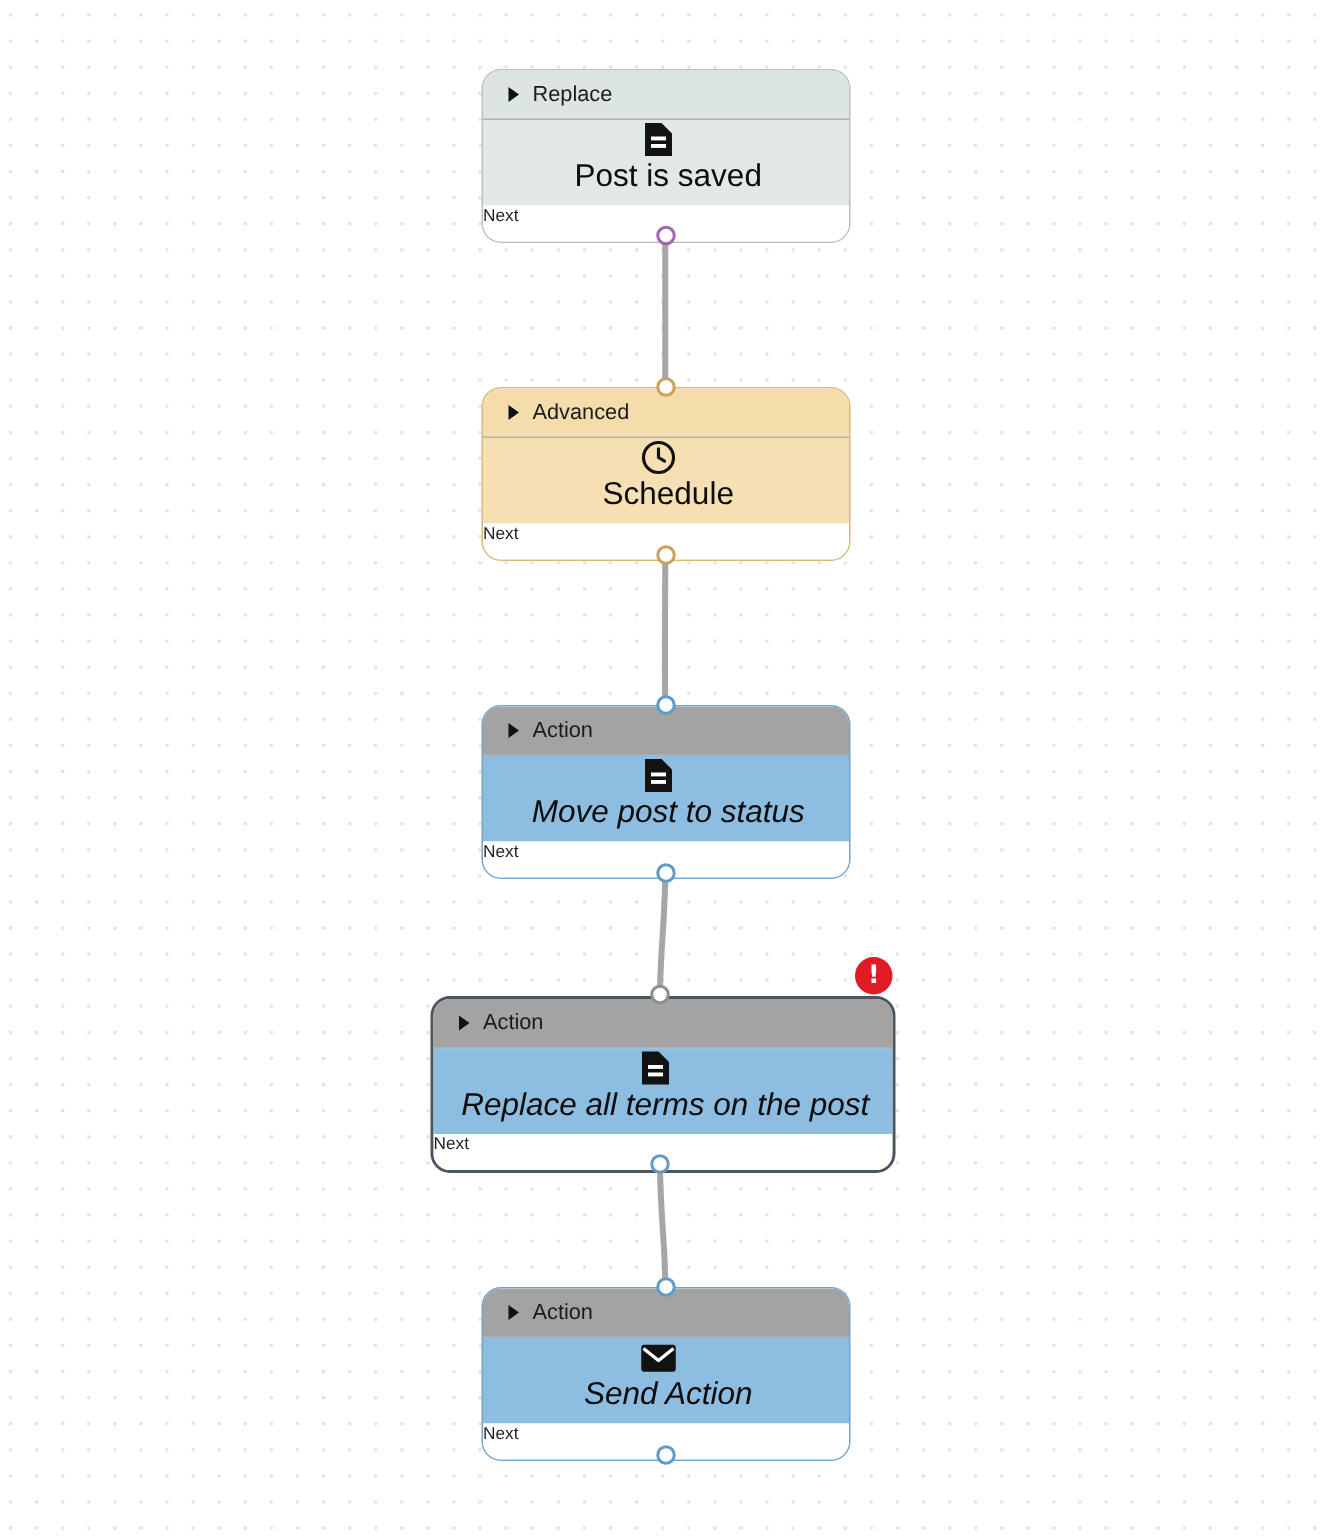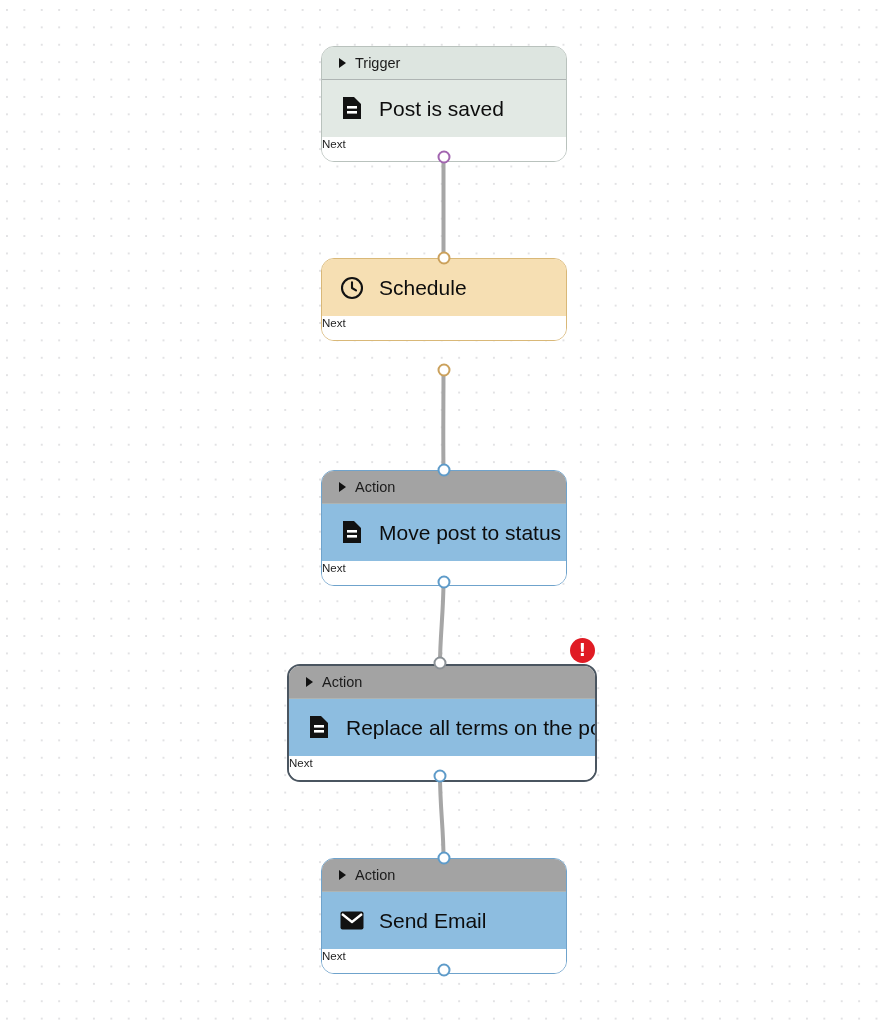--- a/index.html
+++ b/index.html
@@ -71,20 +71,21 @@
     margin-right: 9px;
     flex: 0 0 auto;
   }
 
   .node-body {
     display: flex;
     align-items: center;
     height: 57px;
     padding: 0 14px 0 17px;
     box-sizing: border-box;
+    flex-direction: column;
   }
   .node-icon {
     width: 26px;
     height: 26px;
     flex: 0 0 auto;
     margin-right: 14px;
     display: flex;
     align-items: center;
     justify-content: center;
   }
@@ -113,21 +114,21 @@
   
   .theme-green .node-header { background: #dde5e0; }
   .theme-green .node-body   { background: #e2e9e4; }
   .theme-green             { border-color: #b9c2bd; }
 
   .theme-tan .node-header { background: #f5dcab; }
   .theme-tan .node-body   { background: #f6dfb3; text-align: center; }
   .theme-tan             { border-color: #d9b878; }
 
   .theme-blue .node-header { background: #a3a3a3; }
-  .theme-blue .node-body   { background: #8dbde0; }
+  .theme-blue .node-body   { background: #8dbde0; font-style: italic; }
   .theme-blue             { border-color: #6fa3cc; }
 
   
   .handle {
     position: absolute;
     width: 13px;
     height: 13px;
     box-sizing: border-box;
     border-radius: 50%;
     background: #ffffff;
@@ -169,39 +170,43 @@
   <svg id="edges" viewBox="0 0 882 1024" width="882" height="1024">
     <path d="M 443.5 157 L 443.5 258" stroke="#a6a6a6" stroke-width="4" fill="none" stroke-linecap="round"></path>
     <path d="M 443.5 370 C 443.5 405, 443 435, 443.5 469" stroke="#a6a6a6" stroke-width="4" fill="none" stroke-linecap="round"></path>
     <path d="M 443.5 582 C 443.5 610, 440 638, 440 663" stroke="#a6a6a6" stroke-width="4" fill="none" stroke-linecap="round"></path>
     <path d="M 440 776 C 440 806, 443.5 830, 443.5 857" stroke="#a6a6a6" stroke-width="4" fill="none" stroke-linecap="round"></path>
   </svg>
 
   <div class="node theme-green" style="left:321px; top:46px; width:246px;">
     <div class="node-header">
       <span class="tri"></span>
-      <span>Trigger</span>
+      <span>Replace</span>
     </div>
     <div class="node-body">
       <span class="node-icon">
         <svg width="22" height="25" viewBox="0 0 22 25" aria-hidden="true">
           <path d="M2 1 H13 L20 8 V23 H2 Z" fill="#121212"></path>
           <rect x="6" y="10" width="10" height="2.6" fill="#ffffff"></rect>
           <rect x="6" y="15" width="10" height="2.6" fill="#ffffff"></rect>
         </svg>
       </span>
       <span class="node-title">Post is saved</span>
     </div>
     <div class="node-footer">
       <span>Next</span>
     </div>
   </div>
   <div class="handle h-purple" style="left:443.5px; top:157px;"></div>
 
   <div class="node theme-tan" style="left:321px; top:258px; width:246px;">
+    <div class="node-header">
+      <span class="tri"></span>
+      <span>Advanced</span>
+    </div>
     <div class="node-body">
       <span class="node-icon">
         <svg width="24" height="24" viewBox="0 0 24 24" aria-hidden="true">
           <circle cx="12" cy="12" r="10" fill="none" stroke="#121212" stroke-width="2.1"></circle>
           <path d="M12 6.2 V12 L16 14.4" fill="none" stroke="#121212" stroke-width="2.1" stroke-linecap="round" stroke-linejoin="round"></path>
         </svg>
       </span>
       <span class="node-title">Schedule</span>
     </div>
     <div class="node-footer">
@@ -263,21 +268,21 @@
       <span class="tri"></span>
       <span>Action</span>
     </div>
     <div class="node-body">
       <span class="node-icon">
         <svg width="24" height="19" viewBox="0 0 24 19" aria-hidden="true">
           <rect x="0.5" y="0.5" width="23" height="18" rx="2" fill="#121212"></rect>
           <path d="M2 3 L12 11 L22 3" fill="none" stroke="#ffffff" stroke-width="2.3" stroke-linejoin="round"></path>
         </svg>
       </span>
-      <span class="node-title">Send Email</span>
+      <span class="node-title">Send Action</span>
     </div>
     <div class="node-footer">
       <span>Next</span>
     </div>
   </div>
   <div class="handle h-blue" style="left:443.5px; top:858px;"></div>
   <div class="handle h-blue" style="left:443.5px; top:970px;"></div>
 
 </div>
 

